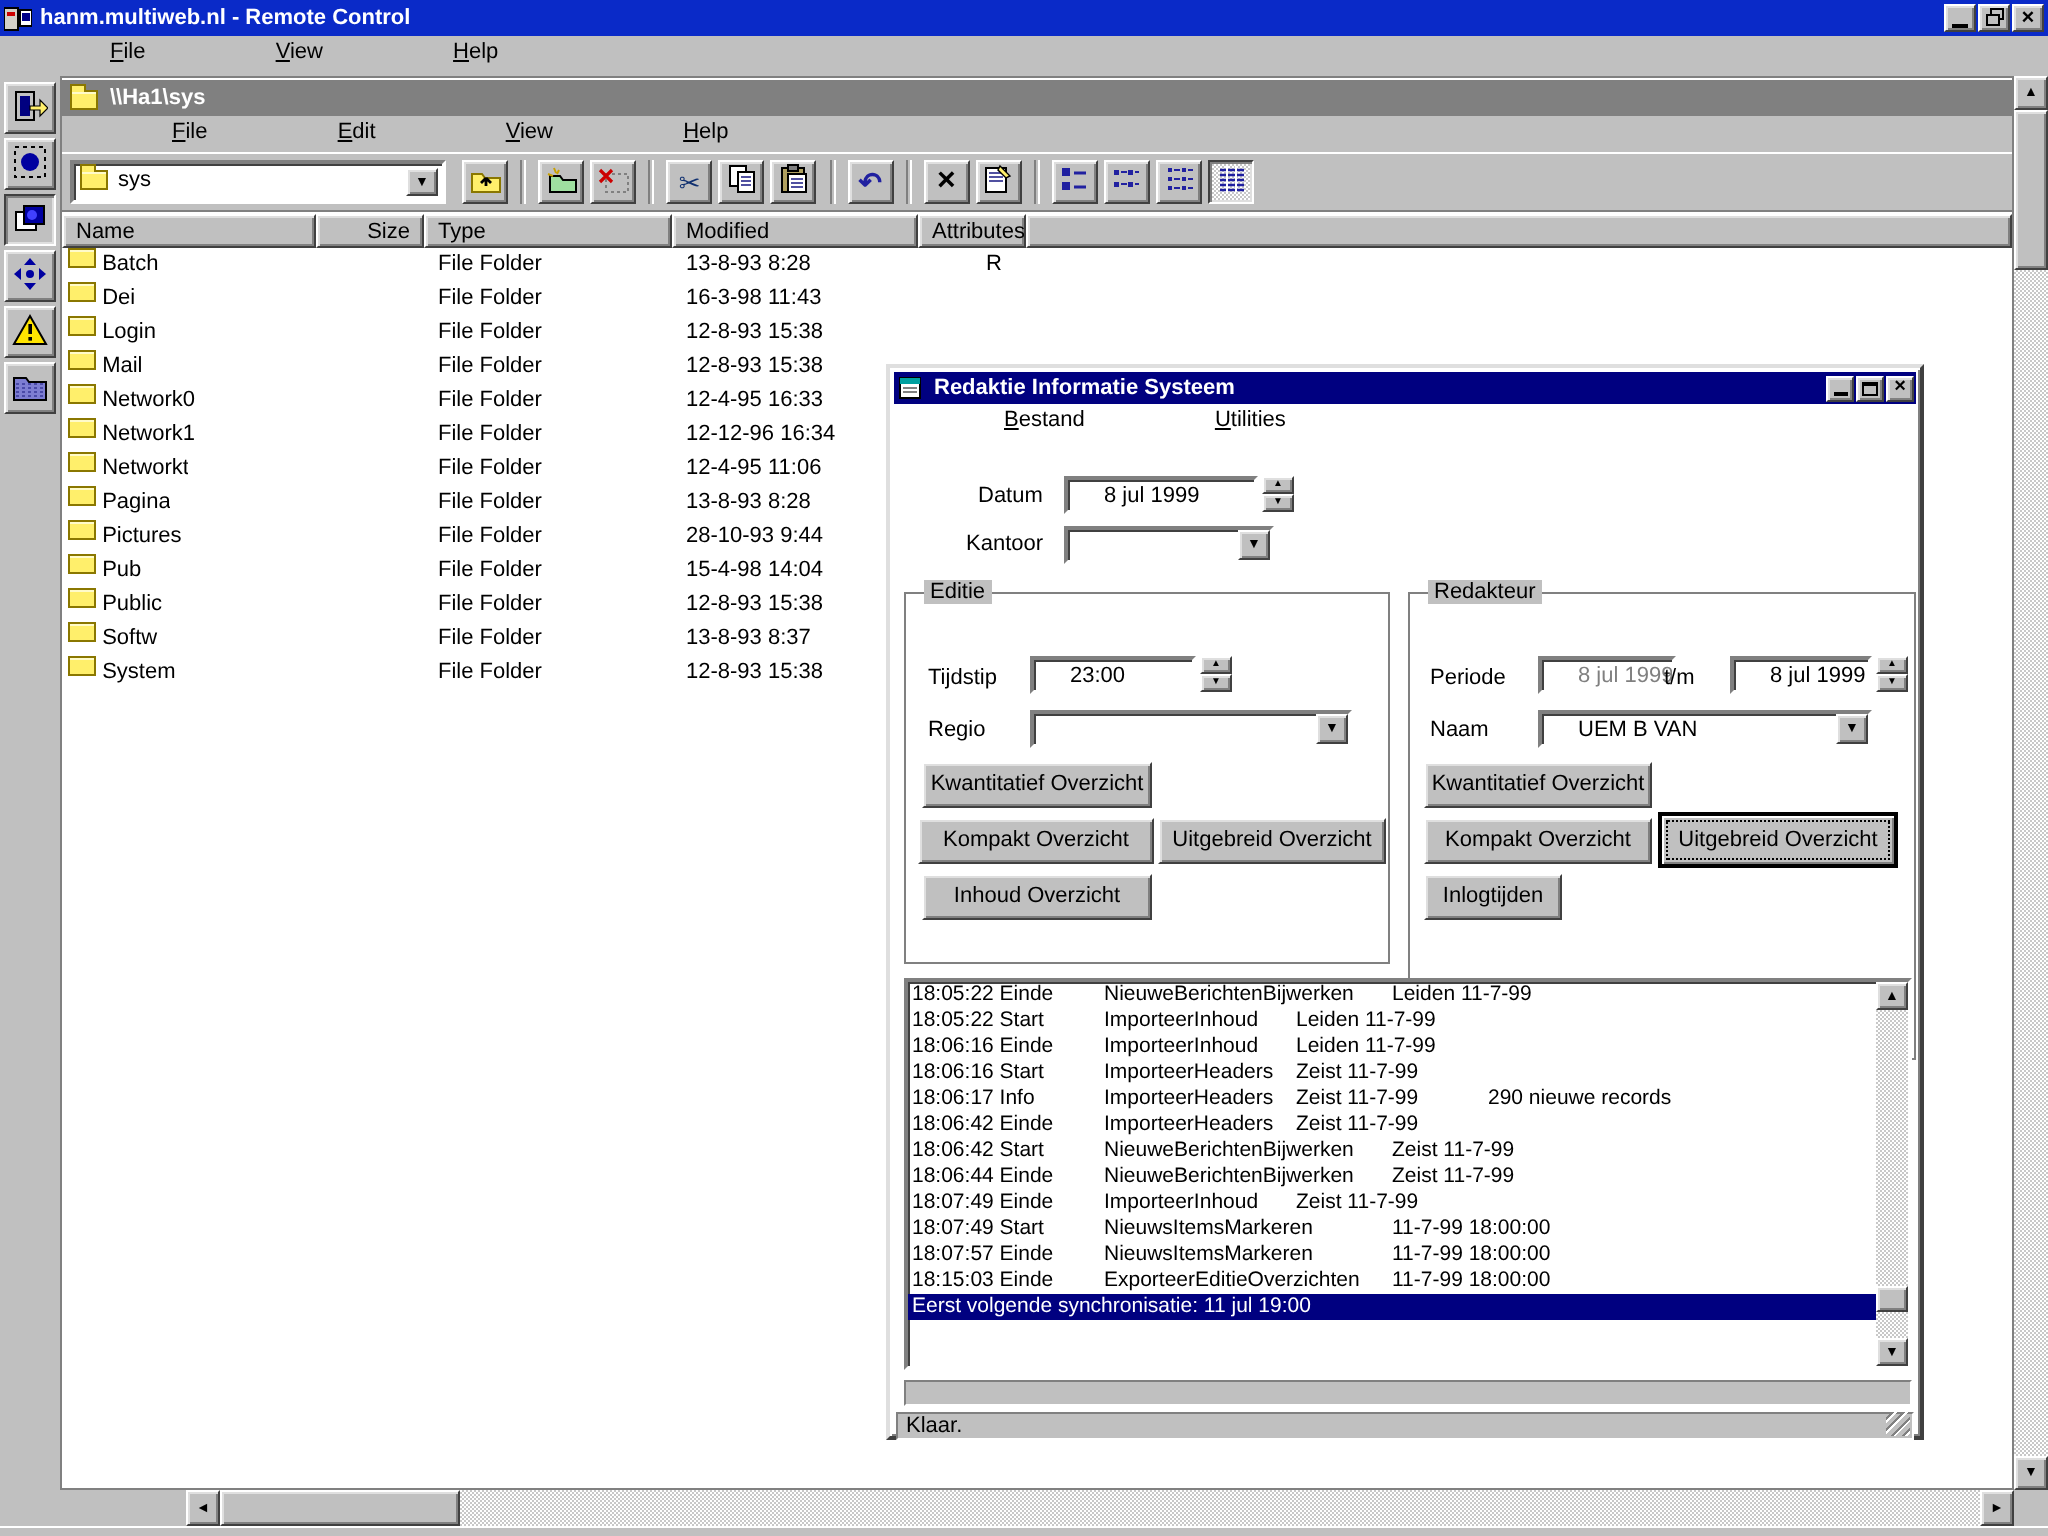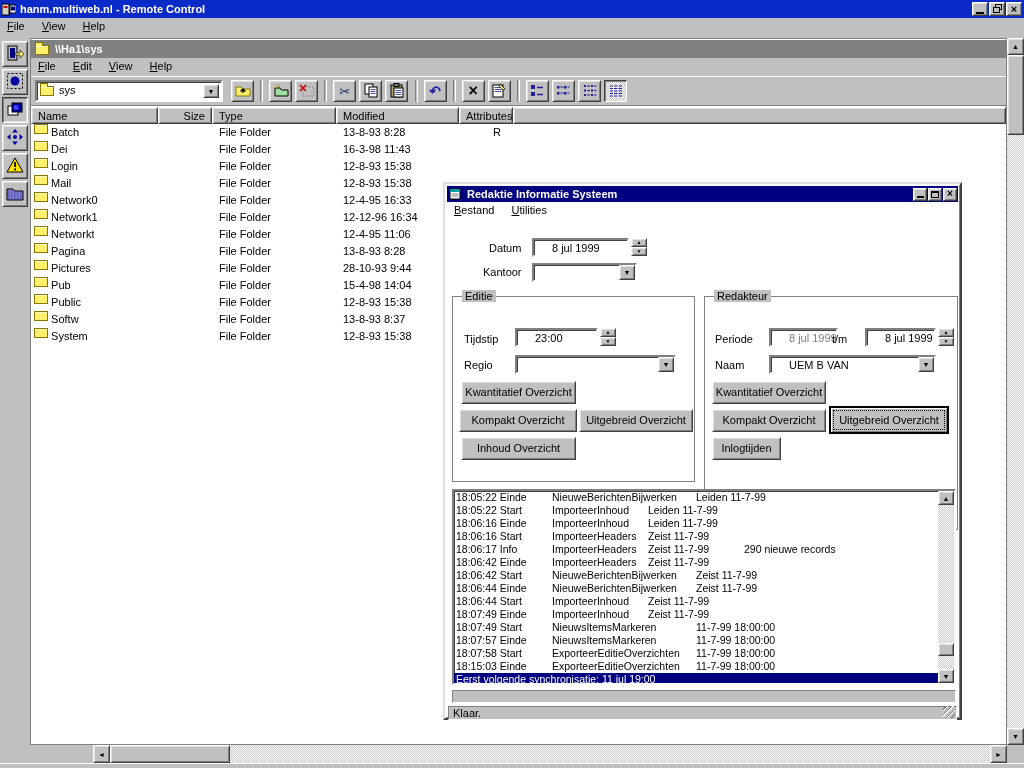--- a/index.html
+++ b/index.html
@@ -16,21 +16,21 @@
             box-shadow: inset 1px 1px 0 #808080, inset -1px -1px 0 #dfdfdf; }
   .field  { background:#fff; border:2px solid; border-color:#808080 #fff #fff #808080;
             box-shadow: inset 1px 1px 0 #404040; padding:2px 18px; overflow:hidden; white-space:nowrap; }
   .group  { border:1px solid #808080; box-shadow: inset 1px 1px 0 #fff, 1px 1px 0 #fff; }
   .dither { background: conic-gradient(#fff 0 25%, #c8c8c8 25% 50%, #fff 50% 75%, #c8c8c8 75%) 0 0/2px 2px; }
 
   .titlebar { background:#0a2ac8; color:#fff; font-weight:bold; display:flex; align-items:center; }
   .dlg-titlebar { background:#000080; color:#fff; font-weight:bold; display:flex; align-items:center; }
   .tb-btn { width:16px; height:14px; margin-left:1px; display:flex; align-items:center; justify-content:center;
             font-size:9px; font-weight:bold; color:#000; line-height:1; }
-  .menu-item { display:inline-block; padding:2px 7px 3px 7px; }
+  .menu-item { display:inline-block; padding:2px 7px 3px 7px;margin-left:48px; }
   .menu-item::first-letter { text-decoration:underline; }
 
   
   .fldr { position:relative; display:inline-block; width:14px; height:10px; background:#ffef6b;
           border:1px solid #8a7700; box-shadow: inset 0 1px 0 #fffbc9; vertical-align:middle; }
   .fldr::before { content:""; position:absolute; left:-1px; top:-4px; width:6px; height:3px;
           background:#ffef6b; border:1px solid #8a7700; border-bottom:none; }
 
   
   .hdr-cell { display:inline-block; height:17px; line-height:16px; padding-left:6px; vertical-align:top;
@@ -389,25 +389,23 @@
   <div class="abs" style="left:7px;top:305px;width:504px;height:196px;background:#fff;border:2px solid;border-color:#808080 #fff #fff #808080;box-shadow: inset 1px 1px 0 #404040;overflow:hidden;">
     <div style="position:absolute;left:0;top:0;right:16px;bottom:0;overflow:hidden;">
       <div class="logrow">18:05:22 Einde	NieuweBerichtenBijwerken	Leiden 11-7-99</div>
       <div class="logrow">18:05:22 Start	ImporteerInhoud	Leiden 11-7-99</div>
       <div class="logrow">18:06:16 Einde	ImporteerInhoud	Leiden 11-7-99</div>
       <div class="logrow">18:06:16 Start	ImporteerHeaders	Zeist 11-7-99</div>
       <div class="logrow">18:06:17 Info	ImporteerHeaders	Zeist 11-7-99	290 nieuwe records</div>
       <div class="logrow">18:06:42 Einde	ImporteerHeaders	Zeist 11-7-99</div>
       <div class="logrow">18:06:42 Start	NieuweBerichtenBijwerken	Zeist 11-7-99</div>
       <div class="logrow">18:06:44 Einde	NieuweBerichtenBijwerken	Zeist 11-7-99</div>
-      <div class="logrow">18:06:44 Start	ImporteerInhoud	Zeist 11-7-99</div>
       <div class="logrow">18:07:49 Einde	ImporteerInhoud	Zeist 11-7-99</div>
       <div class="logrow">18:07:49 Start	NieuwsItemsMarkeren	11-7-99 18:00:00</div>
       <div class="logrow">18:07:57 Einde	NieuwsItemsMarkeren	11-7-99 18:00:00</div>
-      <div class="logrow">18:07:58 Start	ExporteerEditieOverzichten	11-7-99 18:00:00</div>
       <div class="logrow">18:15:03 Einde	ExporteerEditieOverzichten	11-7-99 18:00:00</div>
       <div class="logrow sel">Eerst volgende synchronisatie: 11 jul 19:00</div>
     </div>
     <div class="dither" style="position:absolute;right:0;top:0;width:16px;bottom:0;">
       <div class="btn scroll-btn" style="position:absolute;top:0;left:0;width:16px;height:14px;">
           <span>▲</span>
         </div>
       <div class="btn" style="position:absolute;left:0;bottom:27px;width:16px;height:13px;"></div>
       <div class="btn scroll-btn" style="position:absolute;bottom:0;left:0;width:16px;height:14px;">
           <span>▼</span>

